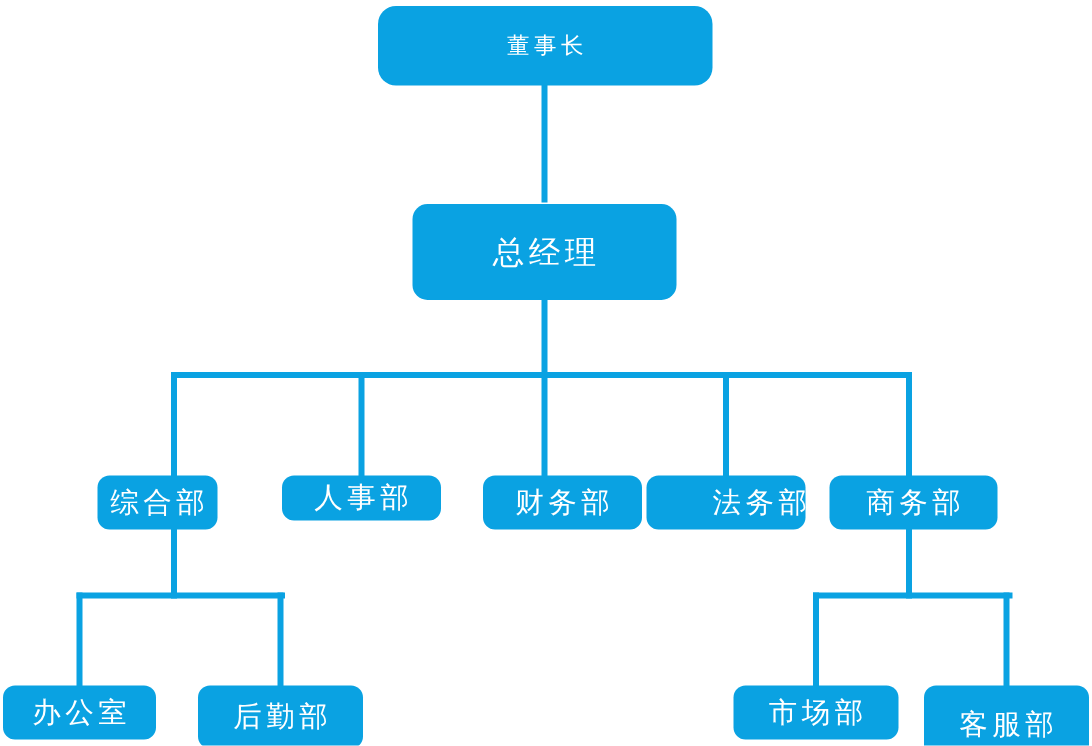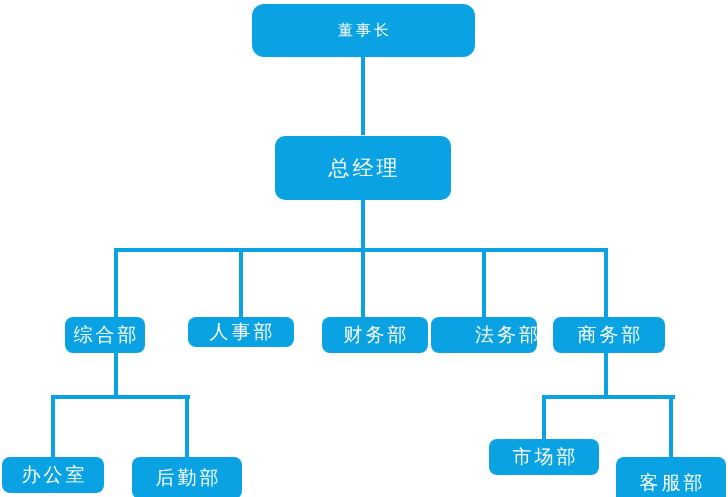--- a/index.html
+++ b/index.html
@@ -46,21 +46,21 @@
   
   #n-chairman          { left: 252px; top: 4px;   width: 223px; height: 53px; }
   #n-gm                { left: 275px; top: 136px; width: 176px; height: 64px; }
   #n-general-affairs   { left: 65px;  top: 317px; width: 80px; height: 36px; text-align: right; }
   #n-hr                { left: 188px; top: 317px; width: 106px; height: 30px; }
   #n-finance           { left: 310px; top: 317px; width: 106px; height: 36px; margin-left: 12px; }
   #n-legal             { left: 431px; top: 317px; width: 106px; height: 36px; padding-left: 48px; }
   #n-business          { left: 553px; top: 317px; width: 112px; height: 36px; }
   #n-office            { left: 2px;   top: 457px; width: 102px; height: 36px; }
   #n-logistics         { left: 132px; top: 457px; width: 110px; height: 42px; }
-  #n-marketing         { left: 489px; top: 439px; width: 110px; height: 36px; }
+  #n-marketing         { left: 489px; top: 457px; width: 110px; height: 36px; }
   #n-customer-service  { left: 616px; top: 457px; width: 110px; height: 52px; }
 </style>
 </head>
 <body>
 
 <div class="canvas">
 
   <div class="vline" style="left:361px; top:55px;  height:80px;"></div>
   <div class="vline" style="left:361px; top:179px; height:71px;"></div>
   <div class="hline" style="left:114px; top:248px; width:494px;"></div>

